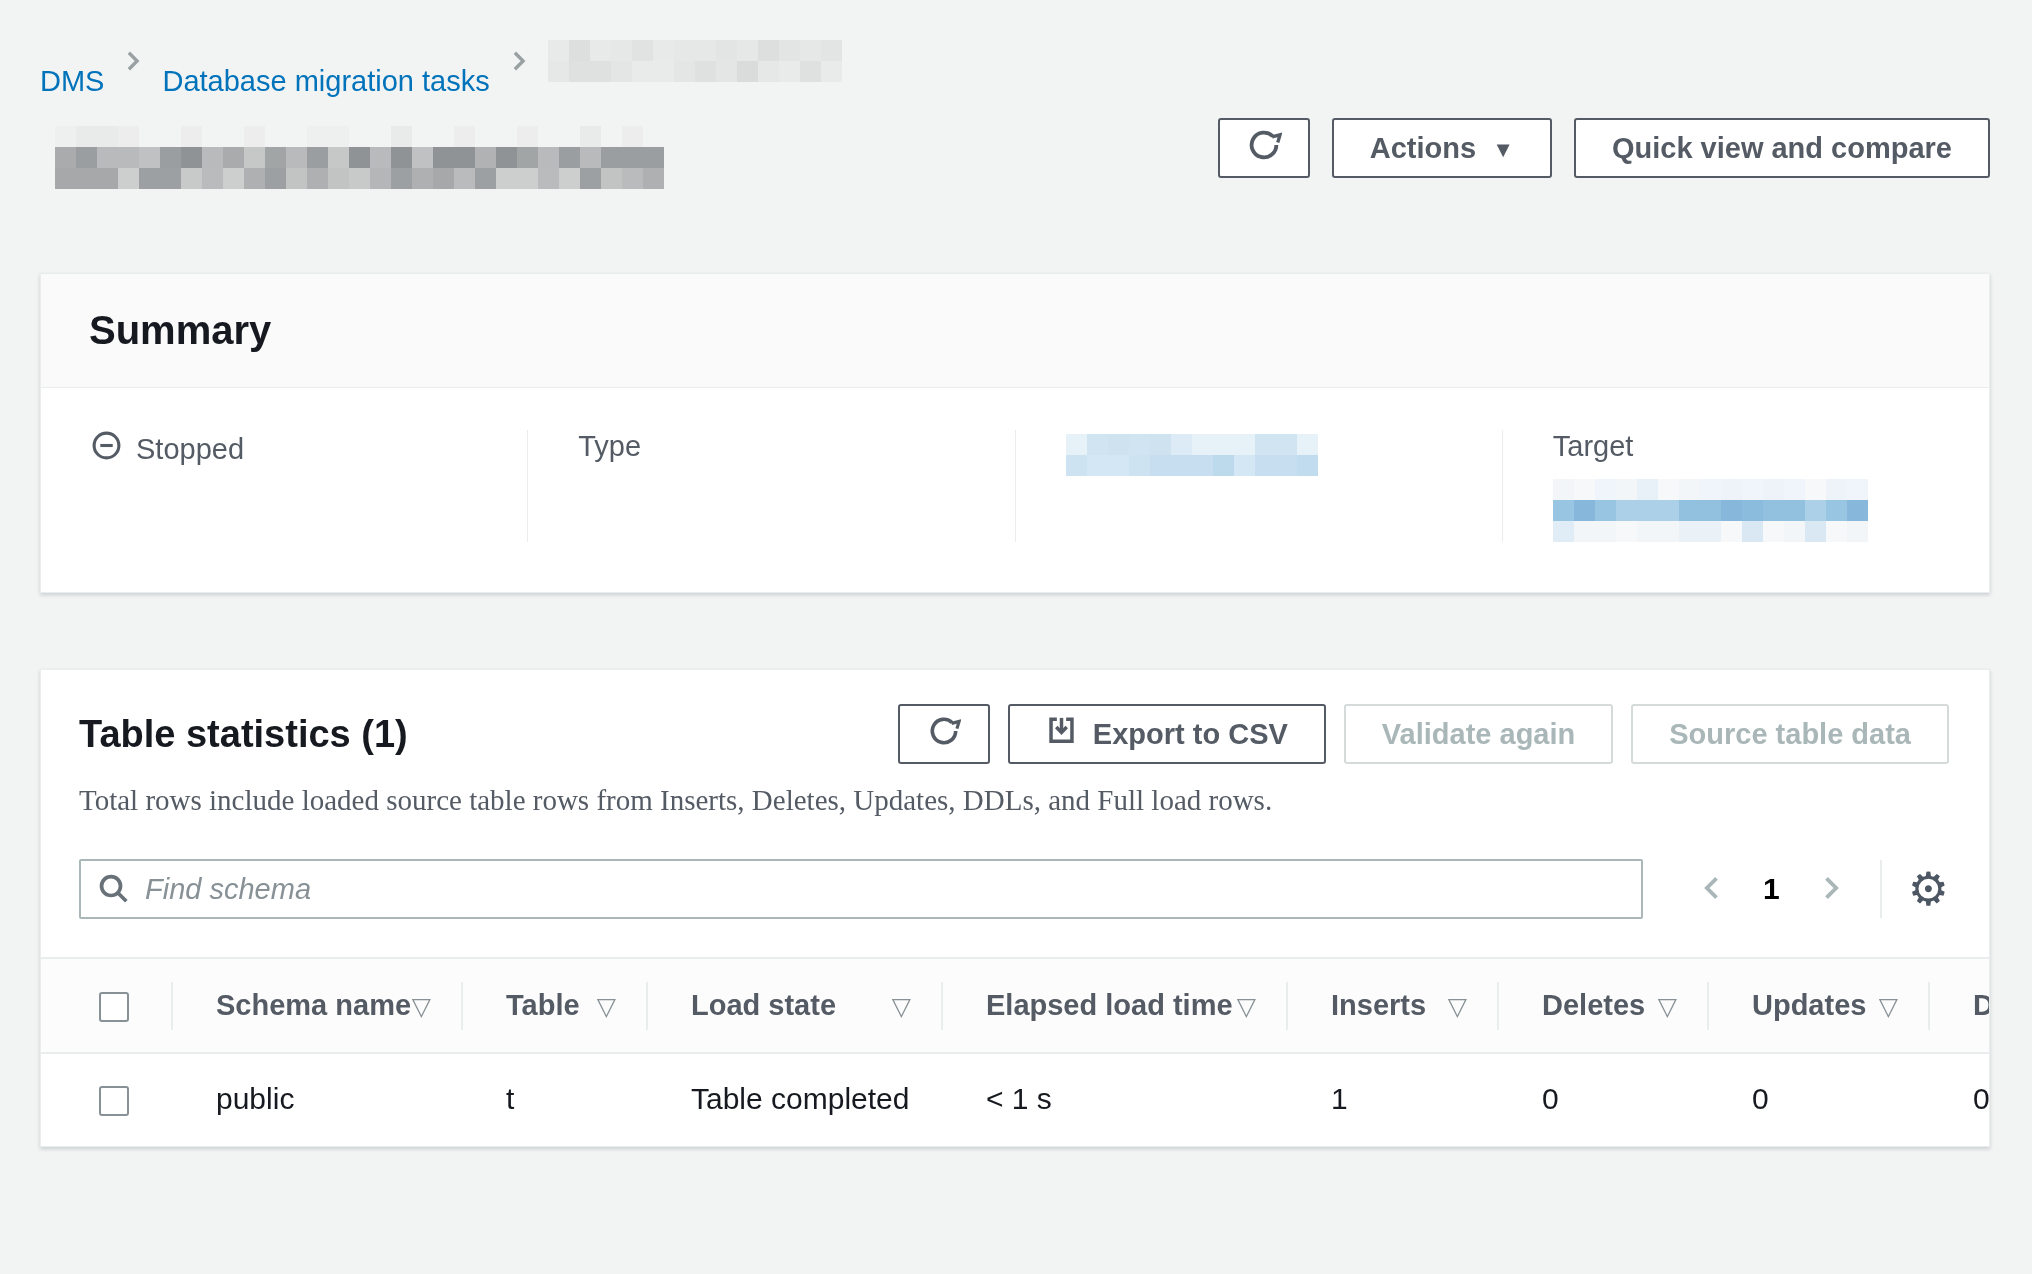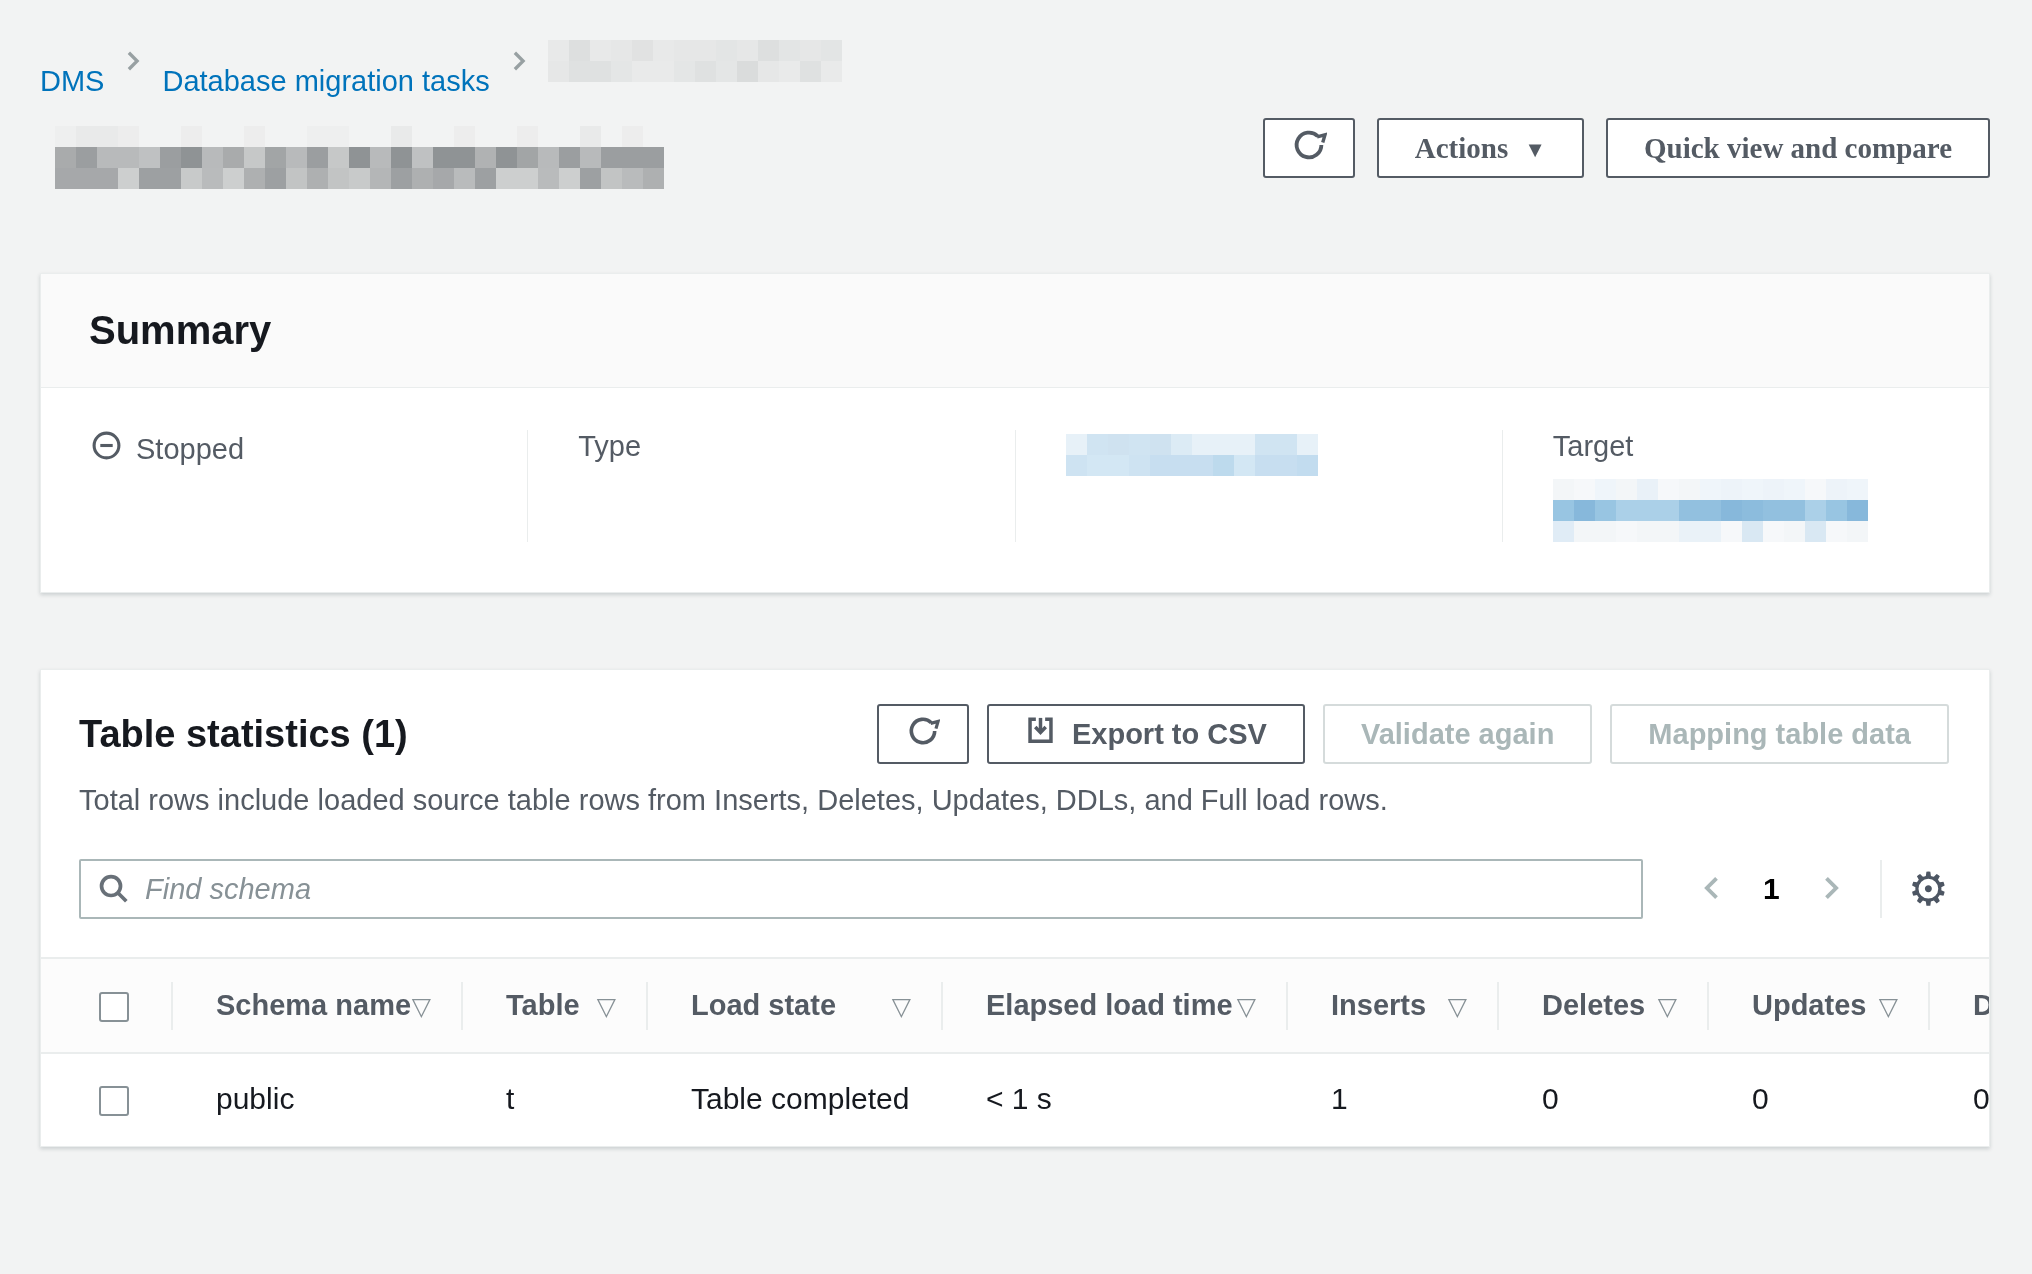--- a/index.html
+++ b/index.html
@@ -18,21 +18,21 @@
 
   
   .mosaic { overflow:hidden; display:flex; flex-wrap:wrap; align-content:flex-start; }
   .mosaic i { display:block; }
   .bc-mosaic { width:294px; height:42px; }
   .title-mosaic { width:609px; height:63px; margin:14px 0 0 15px; }
   .src-mosaic { width:252px; height:42px; margin-top:4px; }
   .tgt-mosaic { width:315px; height:63px; margin-top:-6px; }
 
   
-  .title-row { margin-top:28px; display:flex; justify-content:space-between; align-items:flex-start;font-family:Liberation Serif, serif; }
+  .title-row { margin-top:28px; display:flex; justify-content:space-between; align-items:flex-start; }
   .actions-group { display:flex; gap:22px; align-items:center; margin-top:6px; }
   .btn {
     background:#fff; border:2px solid #545b64; border-radius:3px;
     height:60px; padding:0 36px; font-size:29px; font-weight:bold; color:#545b64;
     display:flex; align-items:center; gap:16px; font-family:inherit; cursor:pointer;
   }
   .btn.icon-only { width:92px; padding:0; justify-content:center; }
   .btn.disabled { border-color:#d5dbdb; color:#aab7b8; cursor:default; }
   .caret { font-size:22px; position:relative; top:2px; }
 
@@ -58,21 +58,21 @@
   .tab + .tab::before { content:""; position:absolute; left:-1px; top:20px; bottom:20px; width:2px; background:#b1babf; }
   .tab.active { color:#ec7211; }
   .tab.active::after { content:""; position:absolute; left:0; right:0; bottom:-2px; height:6px; background:#16191f; }
 
   
   .table-card { margin-top:76px; overflow:hidden; padding-bottom:0; }
   .tc-head { padding:34px 40px 0 38px; }
   .tc-title-row { display:flex; justify-content:space-between; align-items:center; }
   .tc-title { font-size:38px; margin:0; }
   .tc-buttons { display:flex; gap:18px; align-items:center; }
-  .tc-desc { margin-top:20px; font-size:29px; color:#545b64; }
+  .tc-desc { margin-top:20px; font-size:29px; color:#545b64;font-family:Liberation Serif, serif; }
 
   .search-row { display:flex; align-items:center; margin-top:42px; padding:0 40px 0 38px; }
   .search-box { position:relative; flex:1; }
   .search-input {
     width:100%; height:60px; border:2px solid #aab7b8; border-radius:2px;
     font-size:29px; padding:0 20px 0 64px; font-family:inherit; background:#fff; color:#16191f;
   }
   .search-input::placeholder { font-style:italic; color:#879196; }
   .search-icon { position:absolute; left:18px; top:13px; pointer-events:none; }
 
@@ -378,21 +378,21 @@
                 <path d="M8 1.5 v7.2"></path>
                 <path d="M5.3 6.2 L8 9 L10.7 6.2"></path>
               </svg>
             </span>
             <span>Export to CSV</span>
           </button>
           <button class="btn disabled">
             <span>Validate again</span>
           </button>
           <button class="btn disabled">
-            <span>Mapping table data</span>
+            <span>Source table data</span>
           </button>
         </div>
       </div>
       <div class="tc-desc">Total rows include loaded source table rows from Inserts, Deletes, Updates, DDLs, and Full load rows.</div>
     </div>
 
     <div class="search-row">
       <div class="search-box">
         <span class="search-icon">
           <svg width="33" height="33" viewBox="0 0 16 16">

